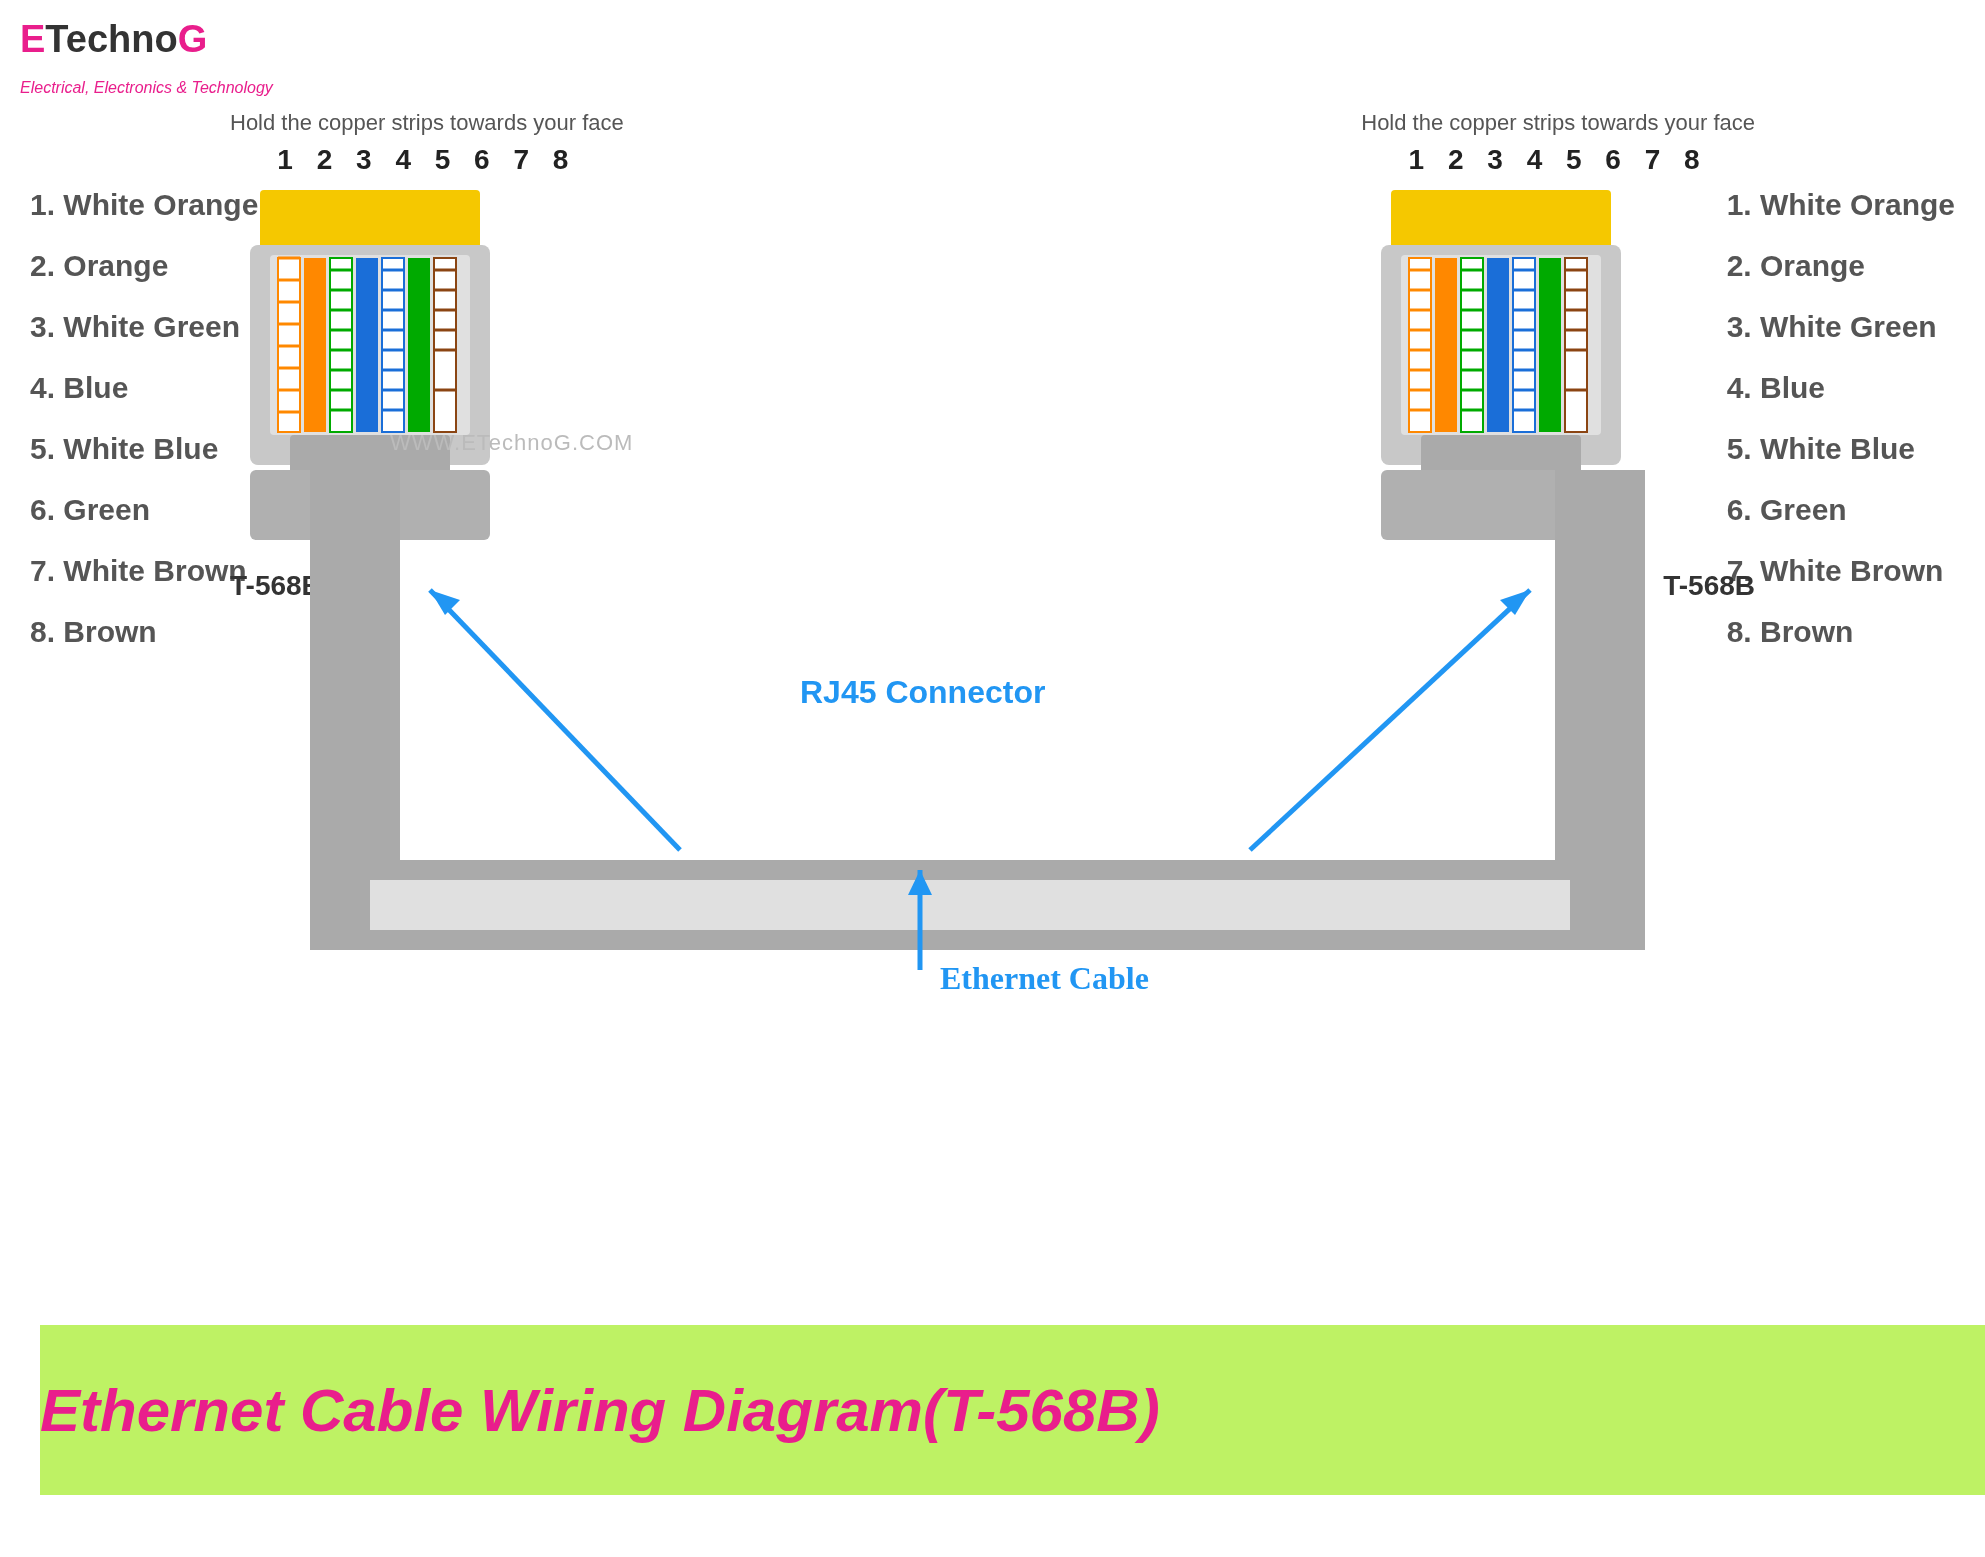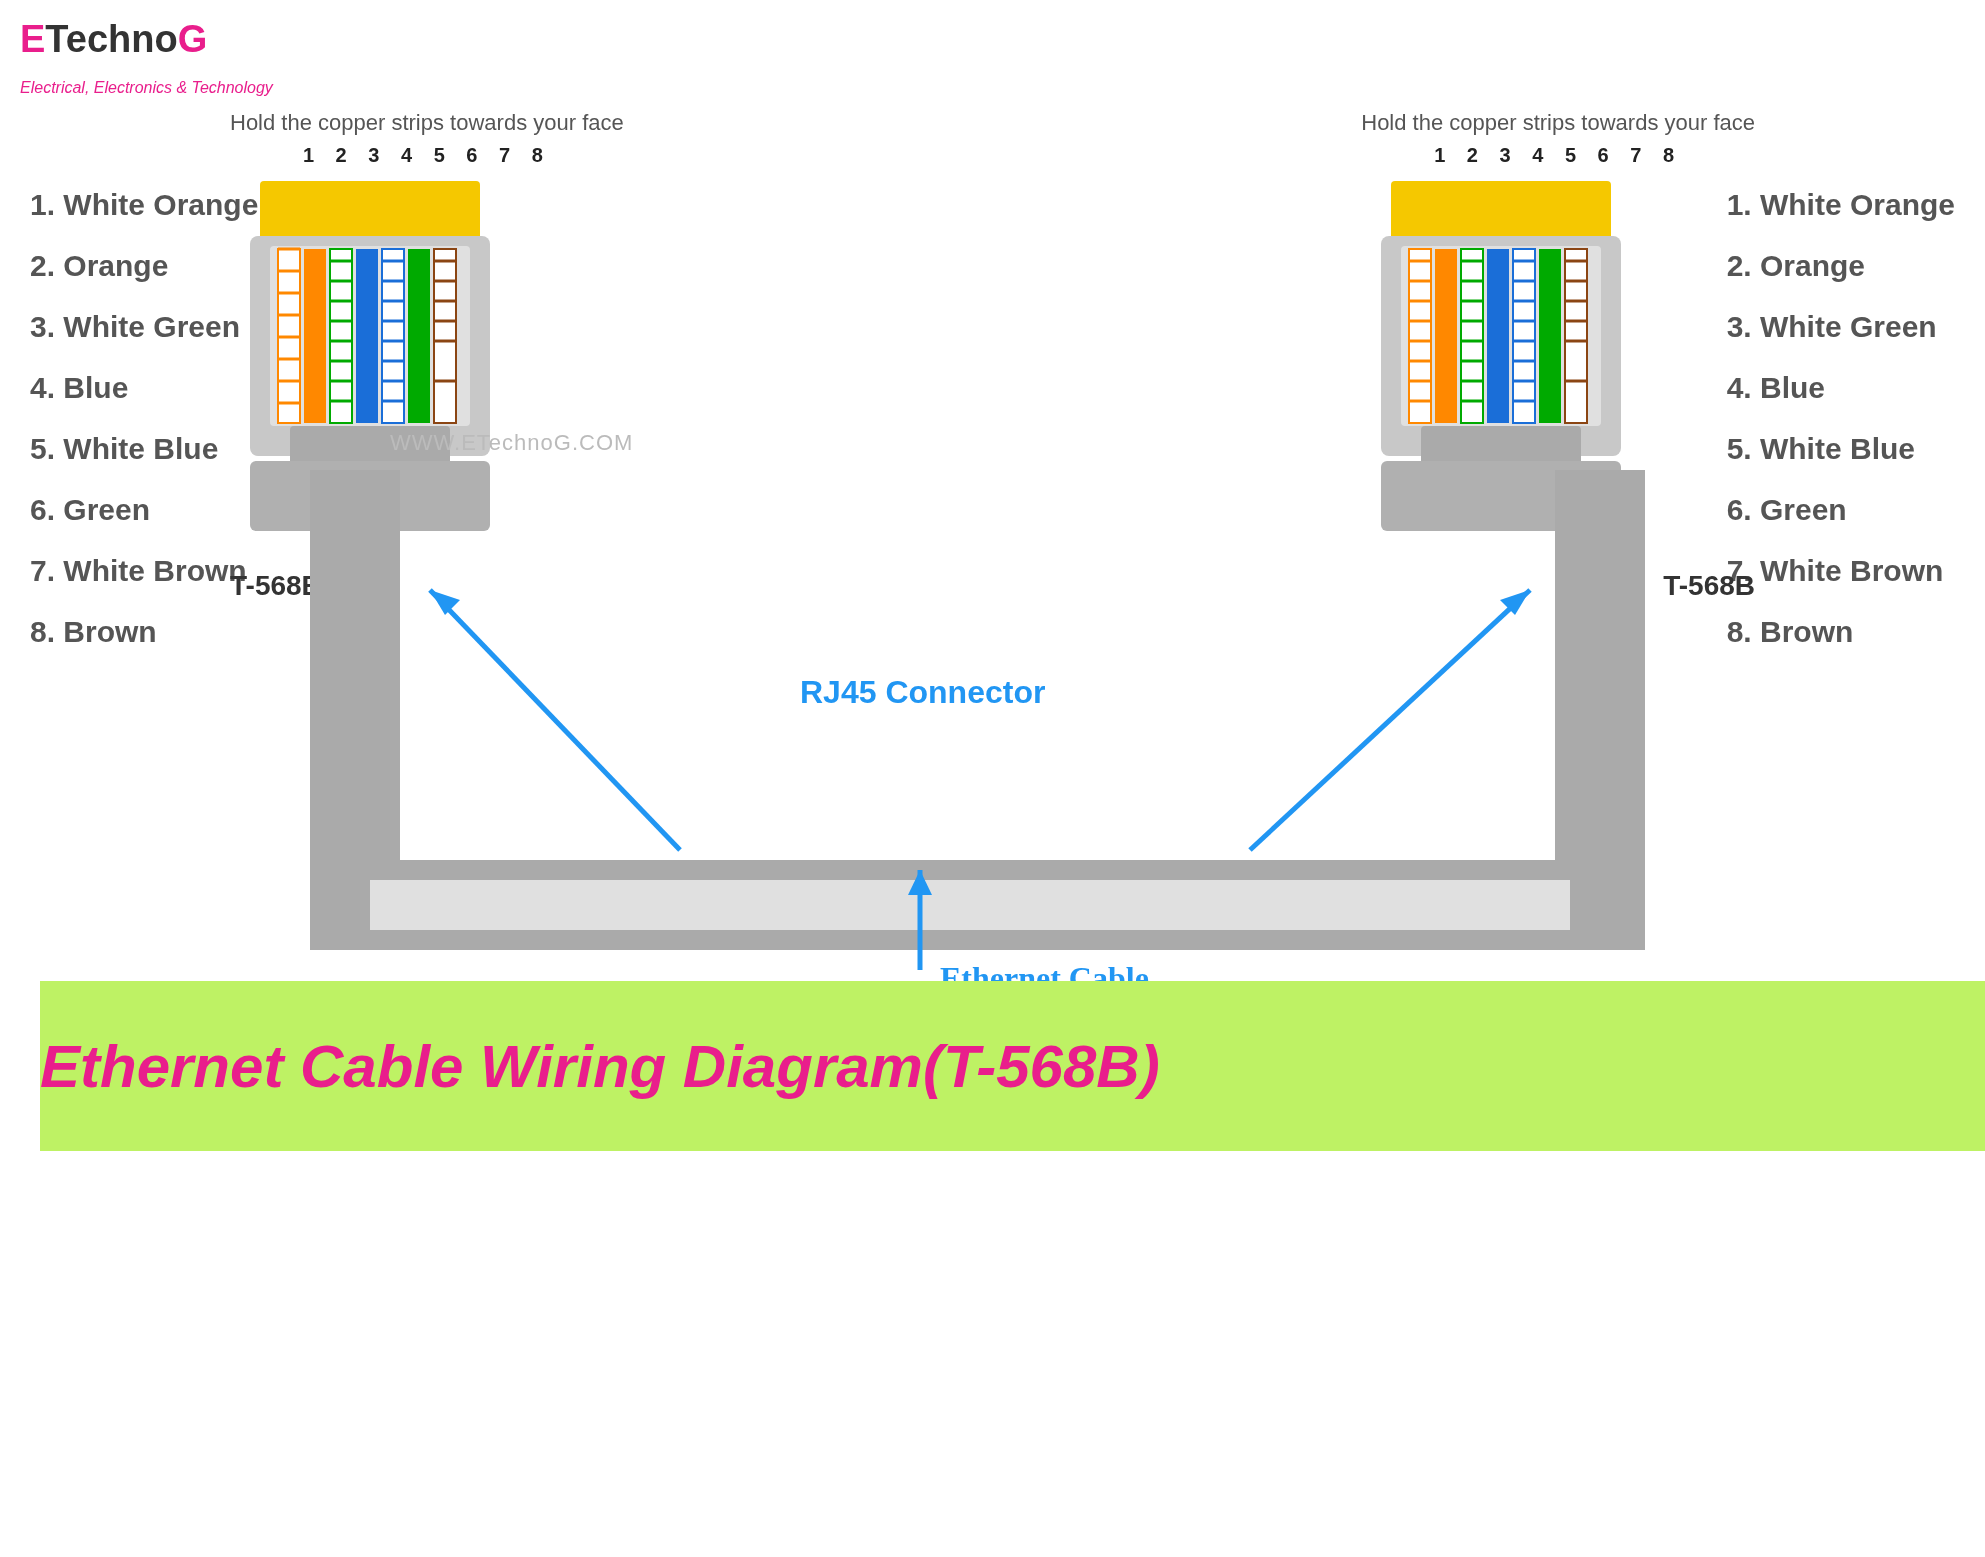--- a/index.html
+++ b/index.html
@@ -6,21 +6,21 @@
     body {
       background: #fff;
       font-family: Arial, sans-serif;
       width: 1985px;
       height: 1557px;
       overflow: hidden;
       position: relative;
     }
     .page {
       width: 1985px;
-      height: 1151px;
+      height: 1495px;
       background: #fff;
       position: relative;
     }
     
     .logo-area {
       position: absolute;
       top: 18px;
       left: 20px;
     }
     .logo-text {
@@ -67,21 +67,21 @@
     }
 
     
     .instruction-text {
       font-size: 22px;
       color: #555;
       text-align: left;
       margin-bottom: 8px;
     }
     .pin-numbers {
-      font-size: 20px;
+      font-size: 28px;
       font-weight: bold;
       color: #222;
       text-align: center;
       letter-spacing: 8px;
       margin-bottom: 4px;
     }
 
     
     .watermark {
       position: absolute;

